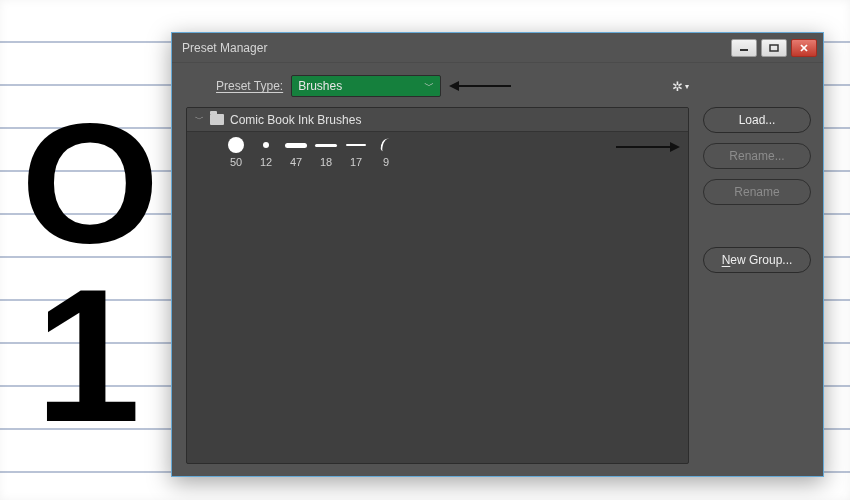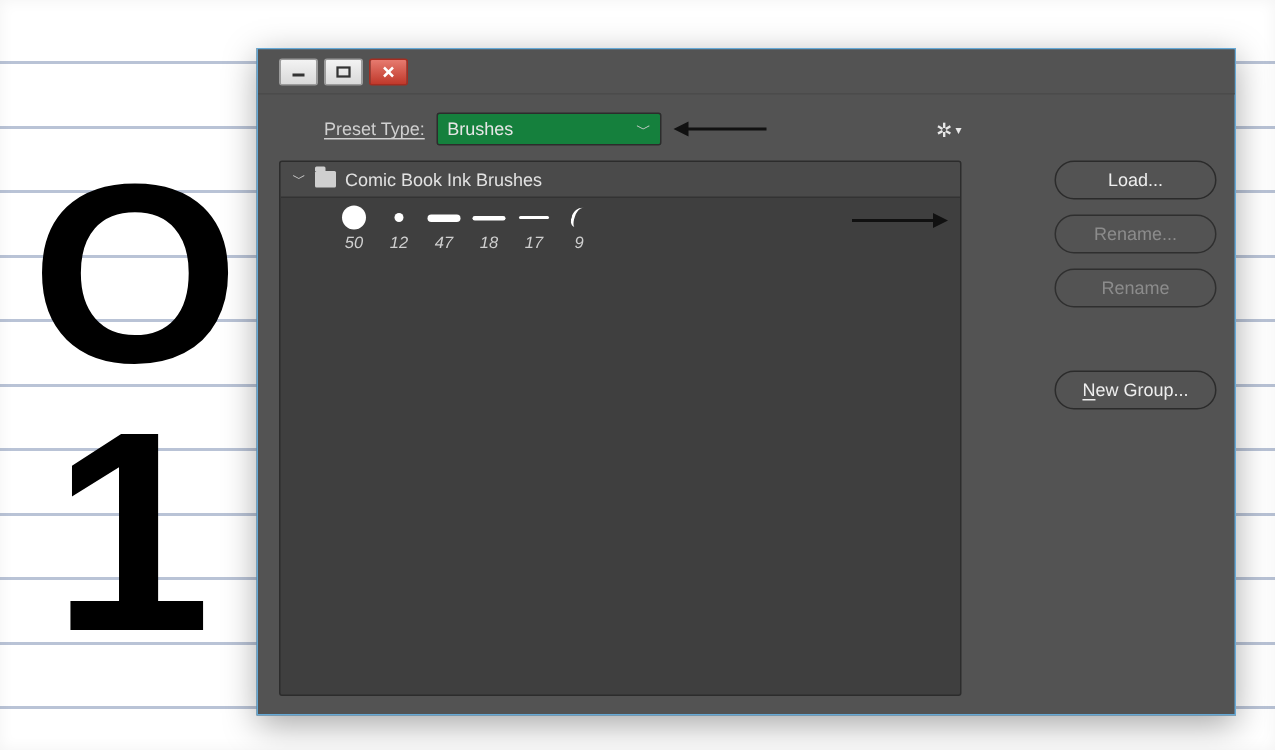--- a/index.html
+++ b/index.html
@@ -64,21 +64,21 @@
       display: flex; align-items: center; justify-content: center;
       font-size: 10px; color: #333;
       cursor: default;
     }
     .winbtn.close {
       background: linear-gradient(#e67a6f,#c0392b);
       border-color: #a32d21; color: #fff; font-weight: bold;
     }
 
     .dialog-body {
-      display: flex; height: calc(100% - 30px); gap: 48px;
+      display: flex; height: calc(100% - 30px);
     }
     .left-panel {
       flex: 1; padding: 12px 10px 12px 14px;
       display: flex; flex-direction: column;
     }
     .right-panel {
       width: 124px; padding: 12px 12px 12px 4px;
       display: flex; flex-direction: column; gap: 10px;
     }
 
@@ -156,21 +156,21 @@
     .group-header .folder-icon::before {
       content: ""; position: absolute; top: -3px; left: 0;
       width: 7px; height: 3px; background: #cfcfcf; border-radius: 1px 1px 0 0;
     }
 
     .brush-row {
       display: flex; gap: 0; padding: 4px 0 0 34px;
     }
     .brush-cell {
       width: 30px; display: flex; flex-direction: column;
-      align-items: center; gap: 2px; font-style: italic;
+      align-items: center; gap: 2px;
     }
     .brush-thumb {
       width: 28px; height: 18px;
       display: flex; align-items: center; justify-content: center;
     }
     .dot { background: #fff; border-radius: 50%; }
     .dot.big { width: 16px; height: 16px; }
     .dot.small { width: 6px; height: 6px; }
     .stroke { width: 22px; background: #fff; border-radius: 3px; }
     .stroke.thick { height: 5px; }
@@ -215,20 +215,21 @@
   </style>
 </head>
 <body>
 
 <div class="paper"></div>
 <div class="bg-letter o">O</div>
 <div class="bg-letter one">1</div>
 
 <div class="dialog">
   <div class="titlebar">
+    <span class="title">Preset Manager</span>
     <div class="winbtn">
       <svg width="10" height="8">
           <rect x="1" y="5" width="8" height="2" fill="#333"></rect>
         </svg>
     </div>
     <div class="winbtn">
       <svg width="10" height="8">
           <rect x="1" y="1" width="8" height="6" fill="none" stroke="#333" stroke-width="1.5"></rect>
         </svg>
     </div>

